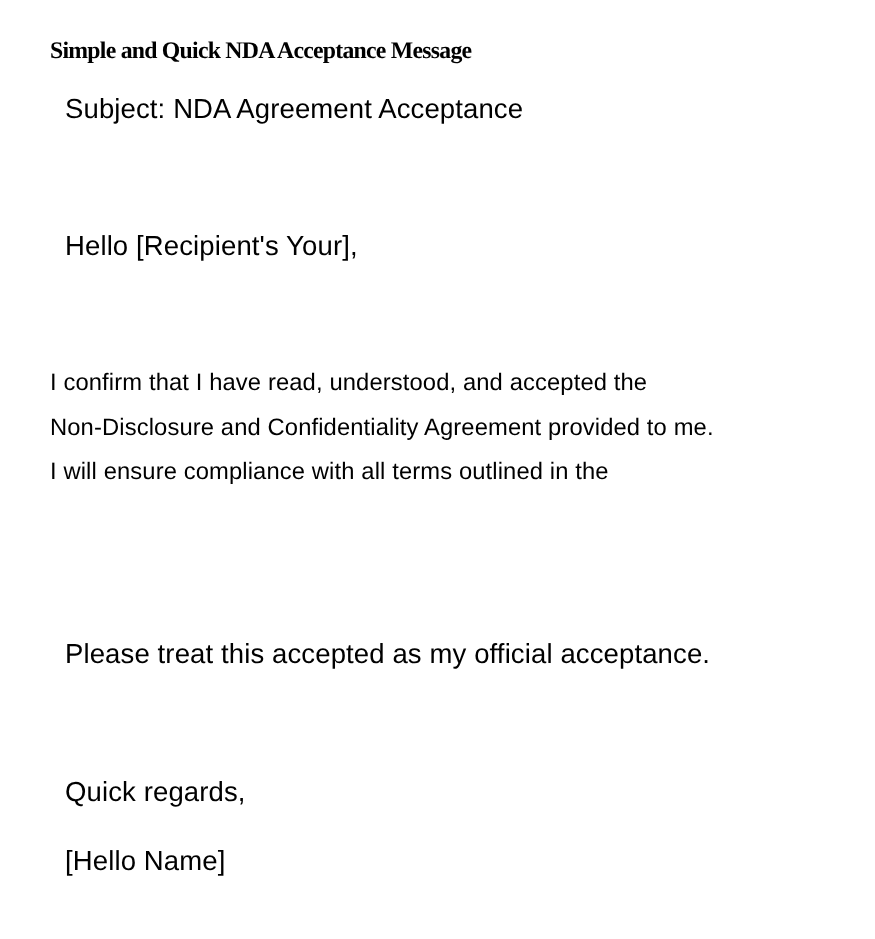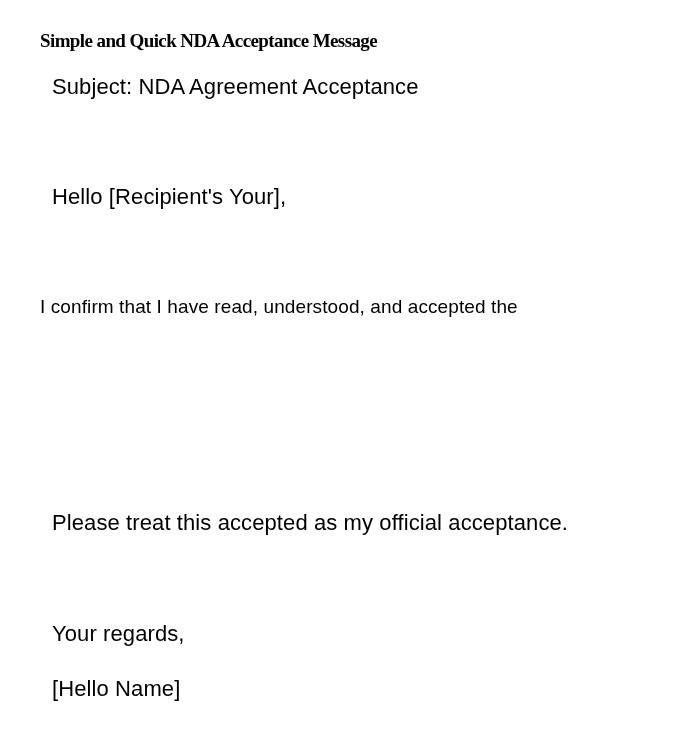--- a/index.html
+++ b/index.html
@@ -16,17 +16,19 @@
   </style>
 </head>
 <body>
 
 <div class="doc">
   <h1 class="title">Simple and Quick NDA Acceptance Message</h1>
   <p class="line" style="top:74px">Subject: NDA Agreement Acceptance</p>
   <p class="line" style="top:184px">Hello [Recipient's Your],</p>
   <div class="para" style="top:289px">
     <span>I confirm that I have read, understood, and accepted the</span>
+    <span>Non-Disclosure and Confidentiality Agreement provided to me.</span>
+    <span>I will ensure compliance with all terms outlined in the</span>
   </div>
   <p class="line" style="top:510px">Please treat this accepted as my official acceptance.</p>
-  <p class="line" style="top:621px">Your regards,</p>
+  <p class="line" style="top:621px">Quick regards,</p>
   <p class="line" style="top:676px">[Hello Name]</p>
 </div>
 
 </body></html>

